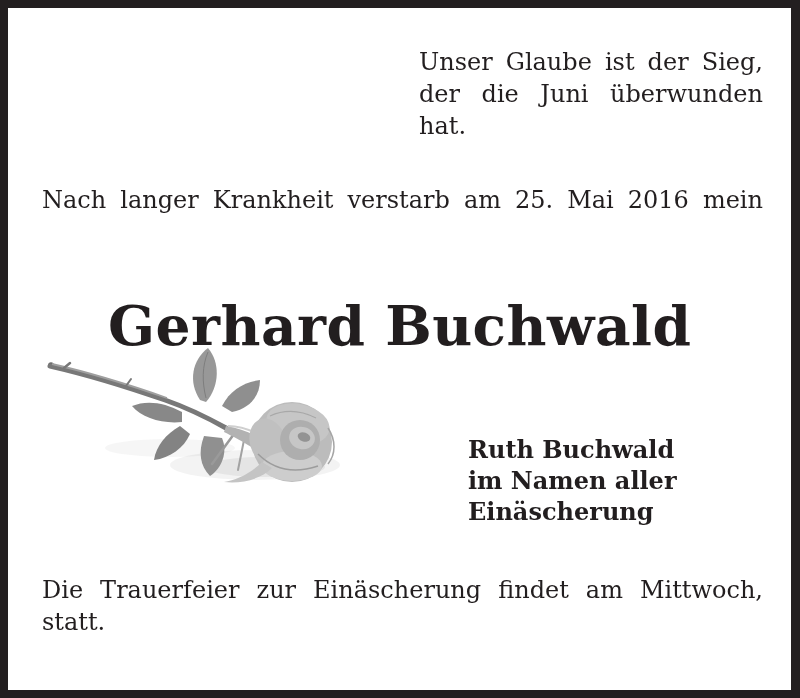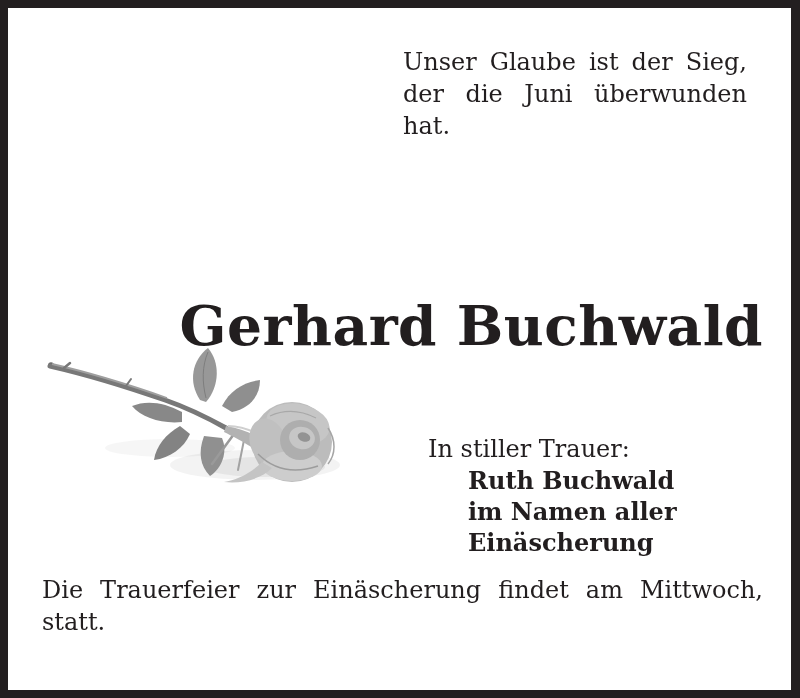--- a/index.html
+++ b/index.html
@@ -15,37 +15,36 @@
     font-family: "DejaVu Serif", "Liberation Serif", serif;
     color: var(--ink, #221e1f);
     overflow: hidden;
   }
   .block { position: absolute; }
   .body-text { font-size: 24px; line-height: 32px; }
   .line { display: block; }
   .just { text-align: justify; text-align-last: justify; }
   .epigraph {
     top: 38px;
-    right: 44px;
+    right: 28px;
     width: 344px;
     margin-left: 20px;
   }
   .intro {
     top: 176px;
     left: 34px;
     width: 721px;
   }
   .deceased-name {
     top: 288px;
     left: 100px;
     right: 28px;
     font-size: 55px;
     line-height: 60px;
     font-weight: bold;
-    text-align: right;
     letter-spacing: 0.5px;
     white-space: nowrap;
   }
   .rose {
     top: 332px;
     left: 22px;
     width: 310px;
     height: 150px;
   }
   .mourners {
@@ -65,20 +64,21 @@
 <body>
 
 <div class="canvas">
 
   <div class="block epigraph body-text">
     <span class="line just">Unser Glaube ist der Sieg,</span>
     <span class="line just">der die Juni überwunden hat.</span>
   </div>
 
   <div class="block intro body-text">
+    <span class="line just">Nach langer Krankheit verstarb am 25. Mai 2016 mein</span>
   </div>
 
   <div class="block deceased-name">Gerhard Buchwald</div>
 
   <svg class="block rose" viewBox="0 0 310 150" xmlns="http://www.w3.org/2000/svg" aria-hidden="true">
 
     <ellipse cx="225" cy="125" rx="85" ry="15" fill="#6b6b6b" opacity="0.08"></ellipse>
     <ellipse cx="235" cy="127" rx="60" ry="10" fill="#6b6b6b" opacity="0.10"></ellipse>
     <ellipse cx="140" cy="108" rx="65" ry="9" fill="#6b6b6b" opacity="0.06"></ellipse>
 
@@ -109,21 +109,20 @@
       <circle cx="270" cy="100" r="20" fill="#aeaeae"></circle>
       <ellipse cx="272" cy="98" rx="13" ry="11" fill="#c6c6c6" transform="rotate(15 272 98)"></ellipse>
       <ellipse cx="274" cy="97" rx="6.5" ry="4.5" fill="#939393" transform="rotate(20 274 97)"></ellipse>
       <path d="M228 114 Q 252 138 288 126" stroke="#9c9c9c" stroke-width="1.5" fill="none"></path>
       <path d="M240 76 Q 262 66 286 78" stroke="#a8a8a8" stroke-width="1.2" fill="none"></path>
       <path d="M298 88 C 306 100, 306 114, 298 124" stroke="#a5a5a5" stroke-width="1.5" fill="none"></path>
     </g>
   </svg>
 
   <div class="block mourners">
-    <span class="line">In stiller Trauer:</span>
     <span class="line bold">Ruth Buchwald</span>
     <span class="line bold">im Namen aller Einäscherung</span>
   </div>
 
   <div class="block funeral body-text">
     <span class="line just">Die Trauerfeier zur Einäscherung findet am Mittwoch,</span>
     <span class="line">statt.</span>
   </div>
 
 </div>

